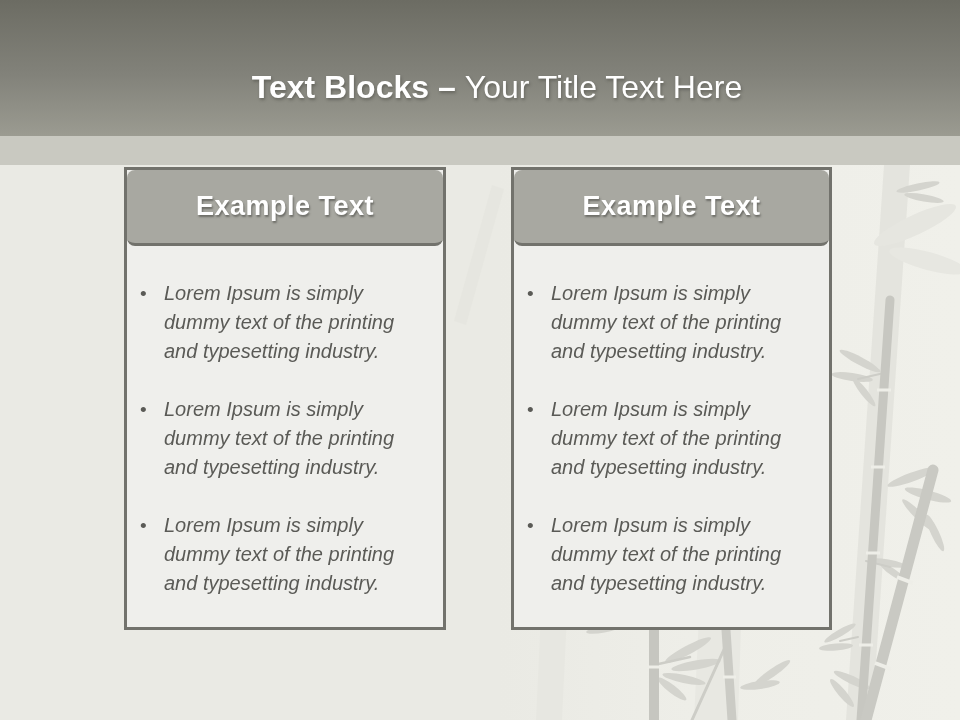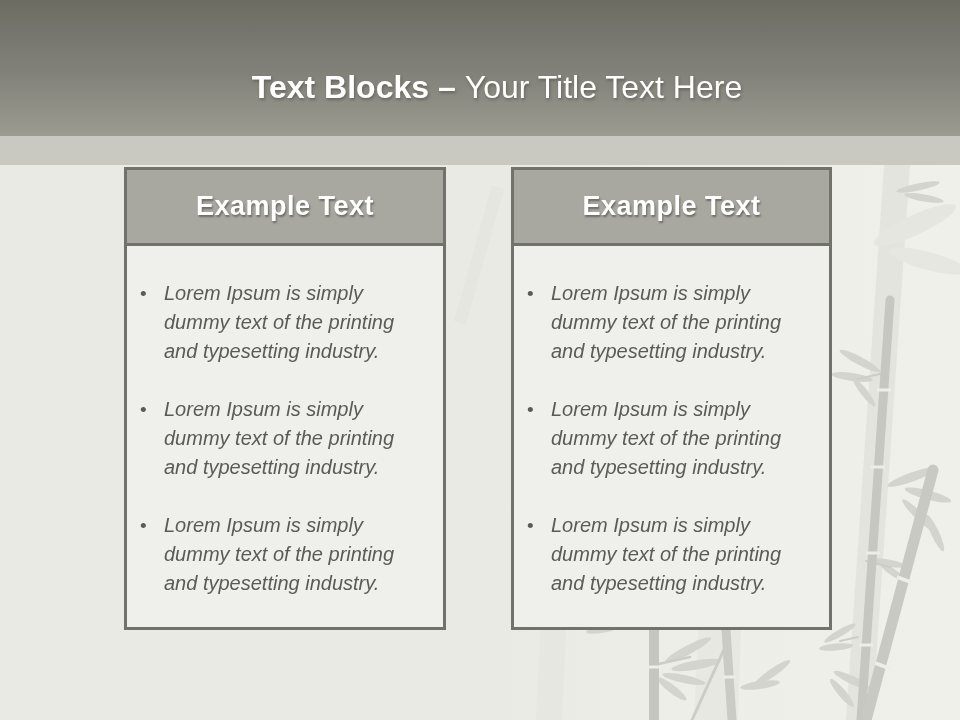--- a/index.html
+++ b/index.html
@@ -42,20 +42,21 @@
     border: 3px solid #72726c; background: #efefec; box-sizing: border-box;
   }
   #box1 { left: 124px; }
   #box2 { left: 511px; width: 321px; }
   .block-header {
     height: 76px; background: #a8a8a1; border-bottom: 3px solid #72726c;
     display: flex; align-items: center; justify-content: center;
     font-size: 27px; font-weight: bold; color: #ffffff;
     text-shadow: 1px 2px 2px rgba(50, 50, 45, 0.5); letter-spacing: 0.5px;
     box-sizing: border-box;
+    border-radius: 8px;
   }
   .block-body { padding: 33px 2px 0 8px; }
   .bullet-row { display: flex; margin-bottom: 29px; color: #5a5a56; }
   .dot { flex: none; width: 29px; padding-left: 5px; font-size: 19px; line-height: 29px; box-sizing: border-box; }
   .btext { font-size: 20px; line-height: 29px; white-space: pre-line; font-style: italic; }
 </style>
 </head>
 <body>
 
 <div class="slide">

